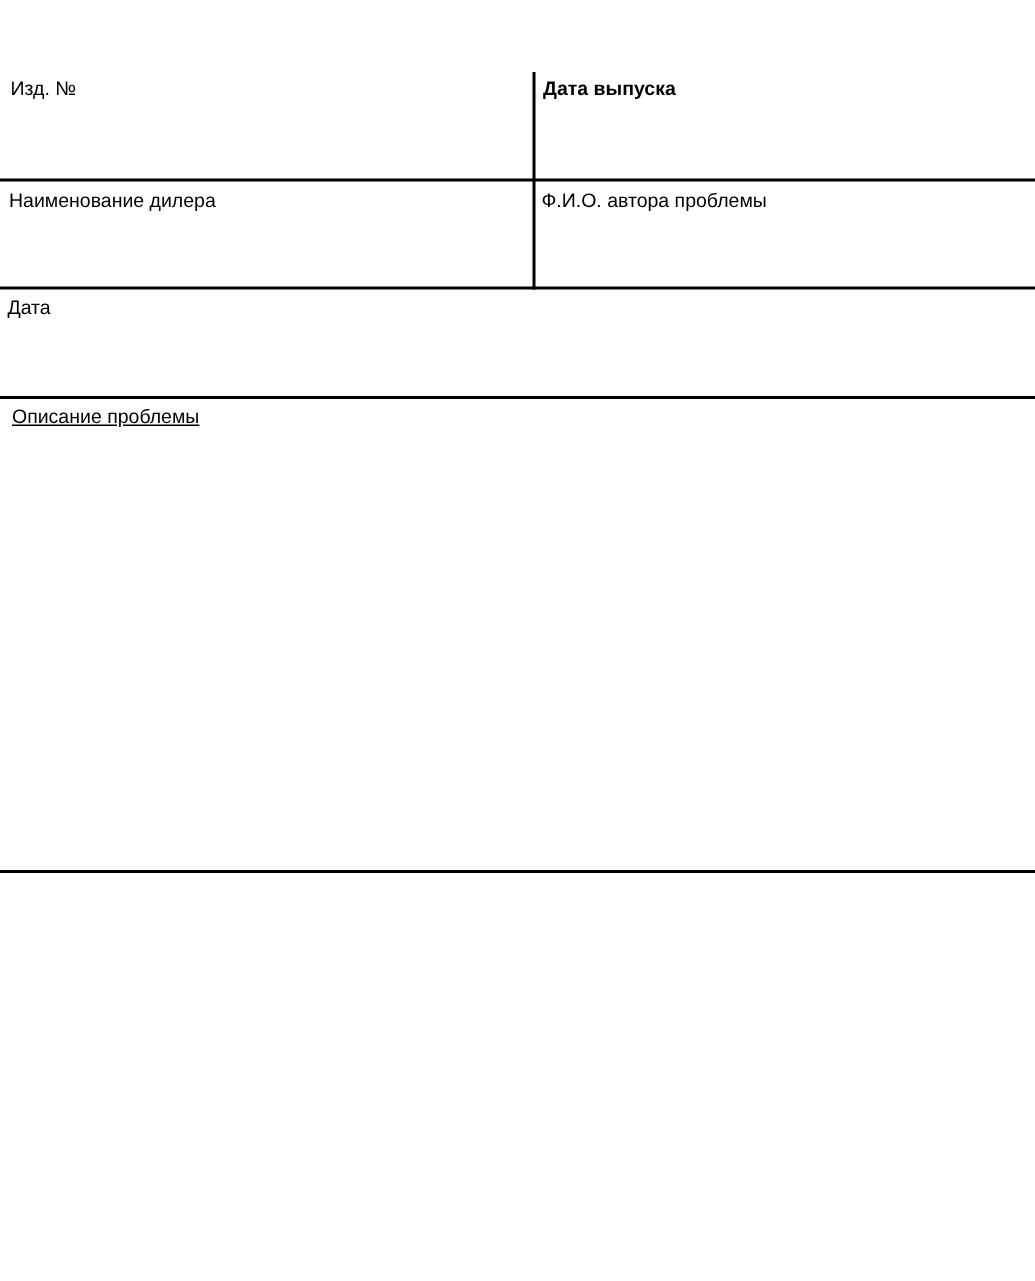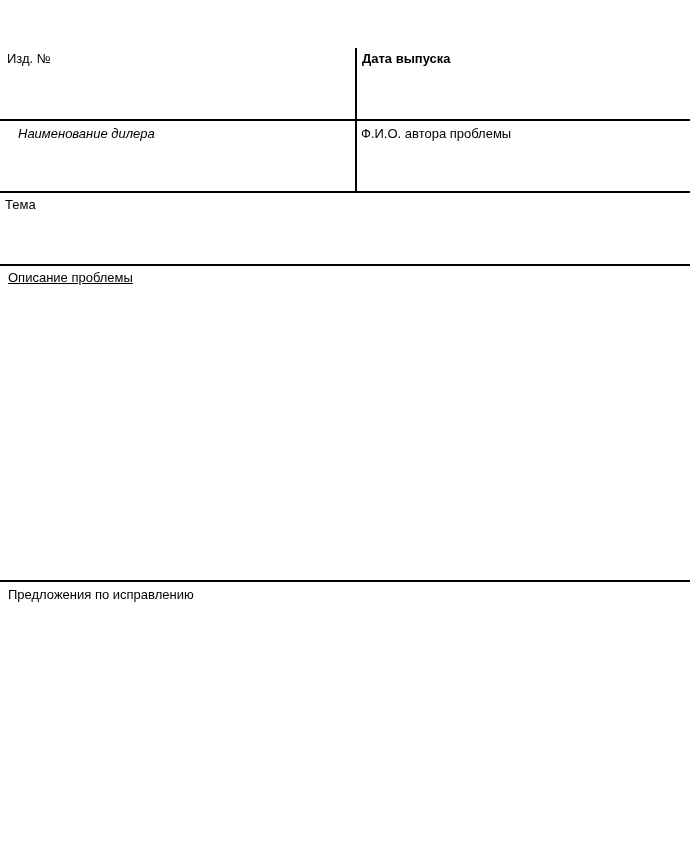--- a/index.html
+++ b/index.html
@@ -51,31 +51,30 @@
   <span class="label" style="left:7px; top:3px;">Изд. №</span>
   <span class="label" style="left:362px; top:3px;font-weight:bold;">Дата выпуска</span>
 
   <div class="vline" style="left:355px; top:0; height:145px;"></div>
 
   <div class="hline" style="top:71px;"></div>
 
   <div class="area" style="left:0; top:73px; width:355px; height:70px;"></div>
   <div class="area" style="left:357px; top:73px; width:333px; height:70px;"></div>
 
-  <span class="label" style="left:18px; top:78px;font-style:italic;">Наименование дилера</span>
+  <span class="label" style="left:6px; top:78px;">Наименование дилера</span>
   <span class="label" style="left:361px; top:78px;">Ф.И.О. автора проблемы</span>
 
   <div class="hline" style="top:143px;"></div>
 
-  <span class="label" style="left:5px; top:149px;">Тема</span>
+  <span class="label" style="left:5px; top:149px;">Дата</span>
   <div class="area" style="left:0; top:165px; width:690px; height:51px;"></div>
 
   <div class="hline" style="top:216px;"></div>
 
   <span class="label" style="left:8px; top:222px;text-decoration:underline;">Описание проблемы</span>
   <div class="area" style="left:0; top:238px; width:690px; height:294px;"></div>
 
   <div class="hline" style="top:532px;"></div>
 
-  <span class="label" style="left:8px; top:539px;">Предложения по исправлению</span>
   <div class="area" style="left:0; top:556px; width:690px; height:298px;"></div>
 
 </div>
 
 </body></html>

